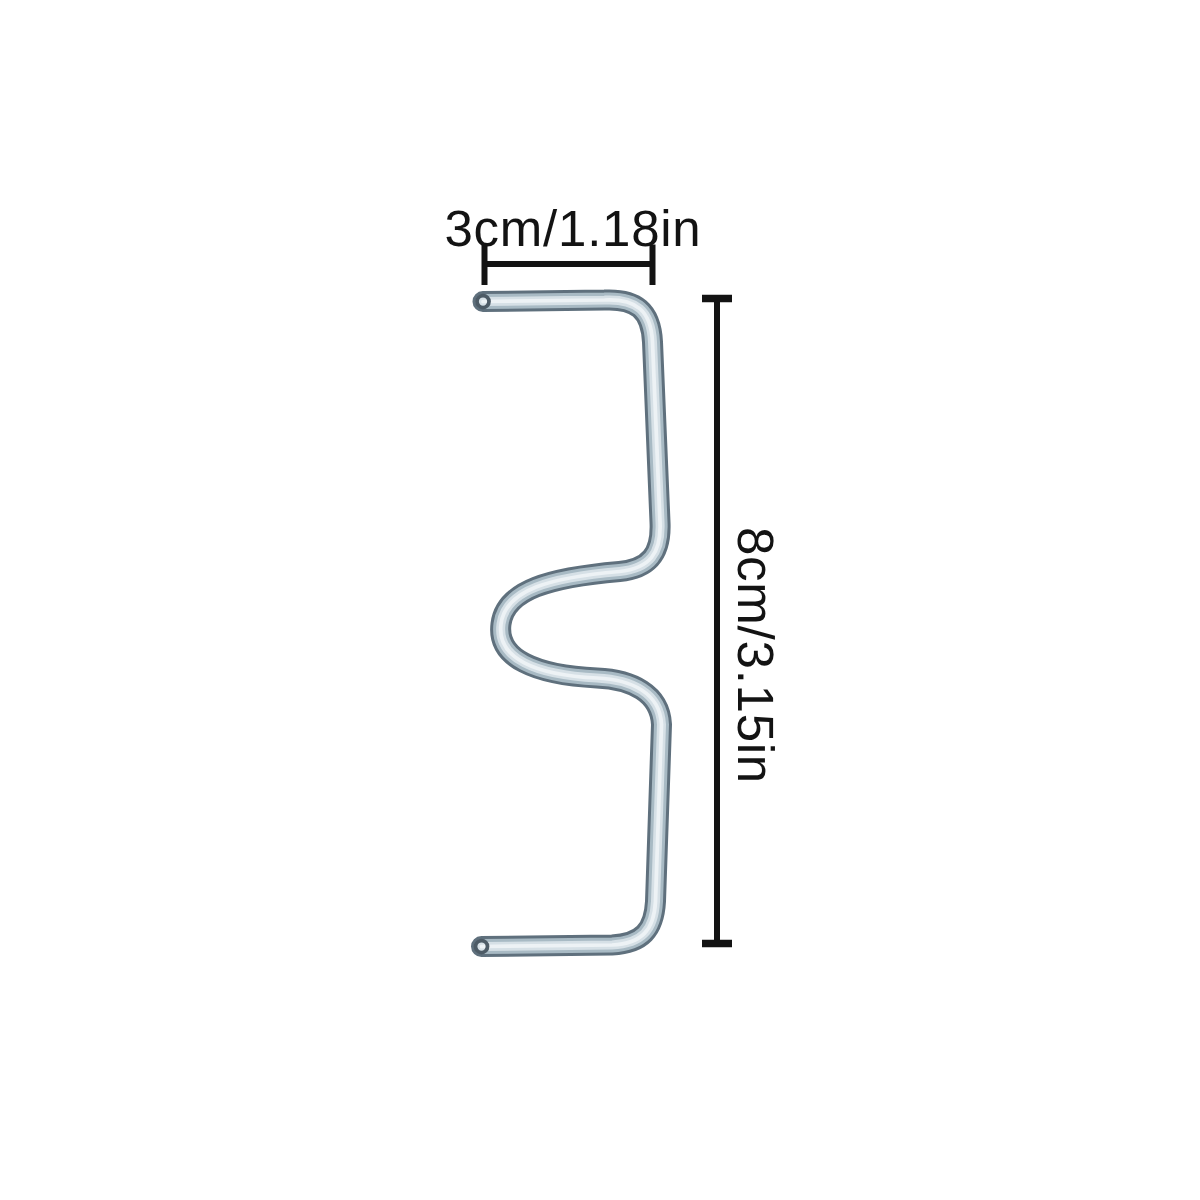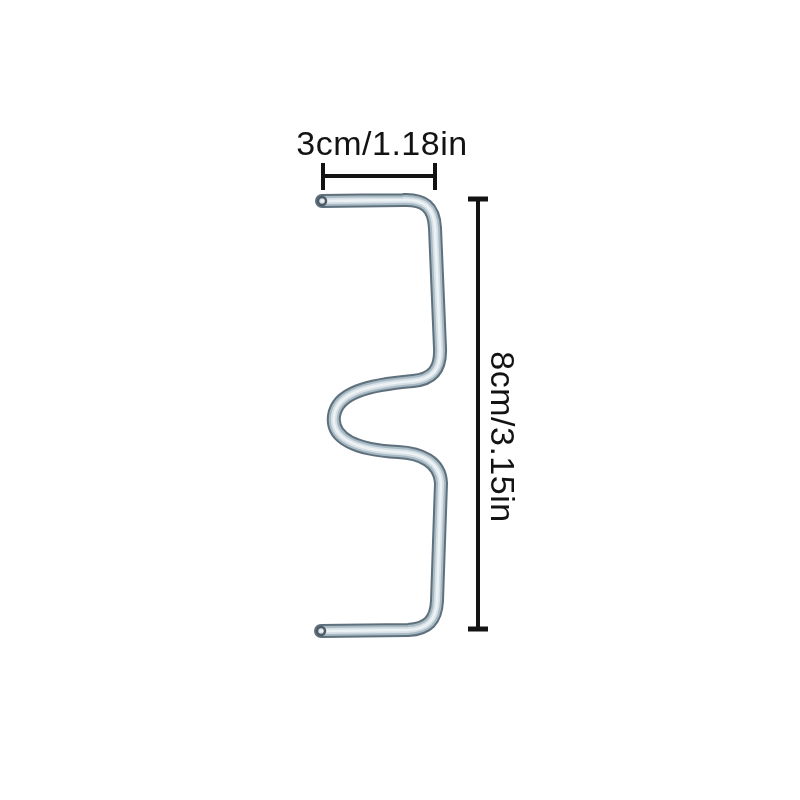--- a/index.html
+++ b/index.html
@@ -24,21 +24,21 @@
     position: absolute;
     font-size: 34px;
     font-weight: 500;
     letter-spacing: 0.5px;
     white-space: nowrap;
     color: #131313;
     line-height: 1;
   }
   .dim-label.horizontal {
     left: 382px;
-    top: 126px;
+    top: 136px;
     transform: translateX(-50%);
   }
   .dim-label.vertical {
     left: 503px;
     top: 437px;
     transform: translate(-50%, -50%) rotate(90deg);
   }
 </style>
 </head>
 <body>

